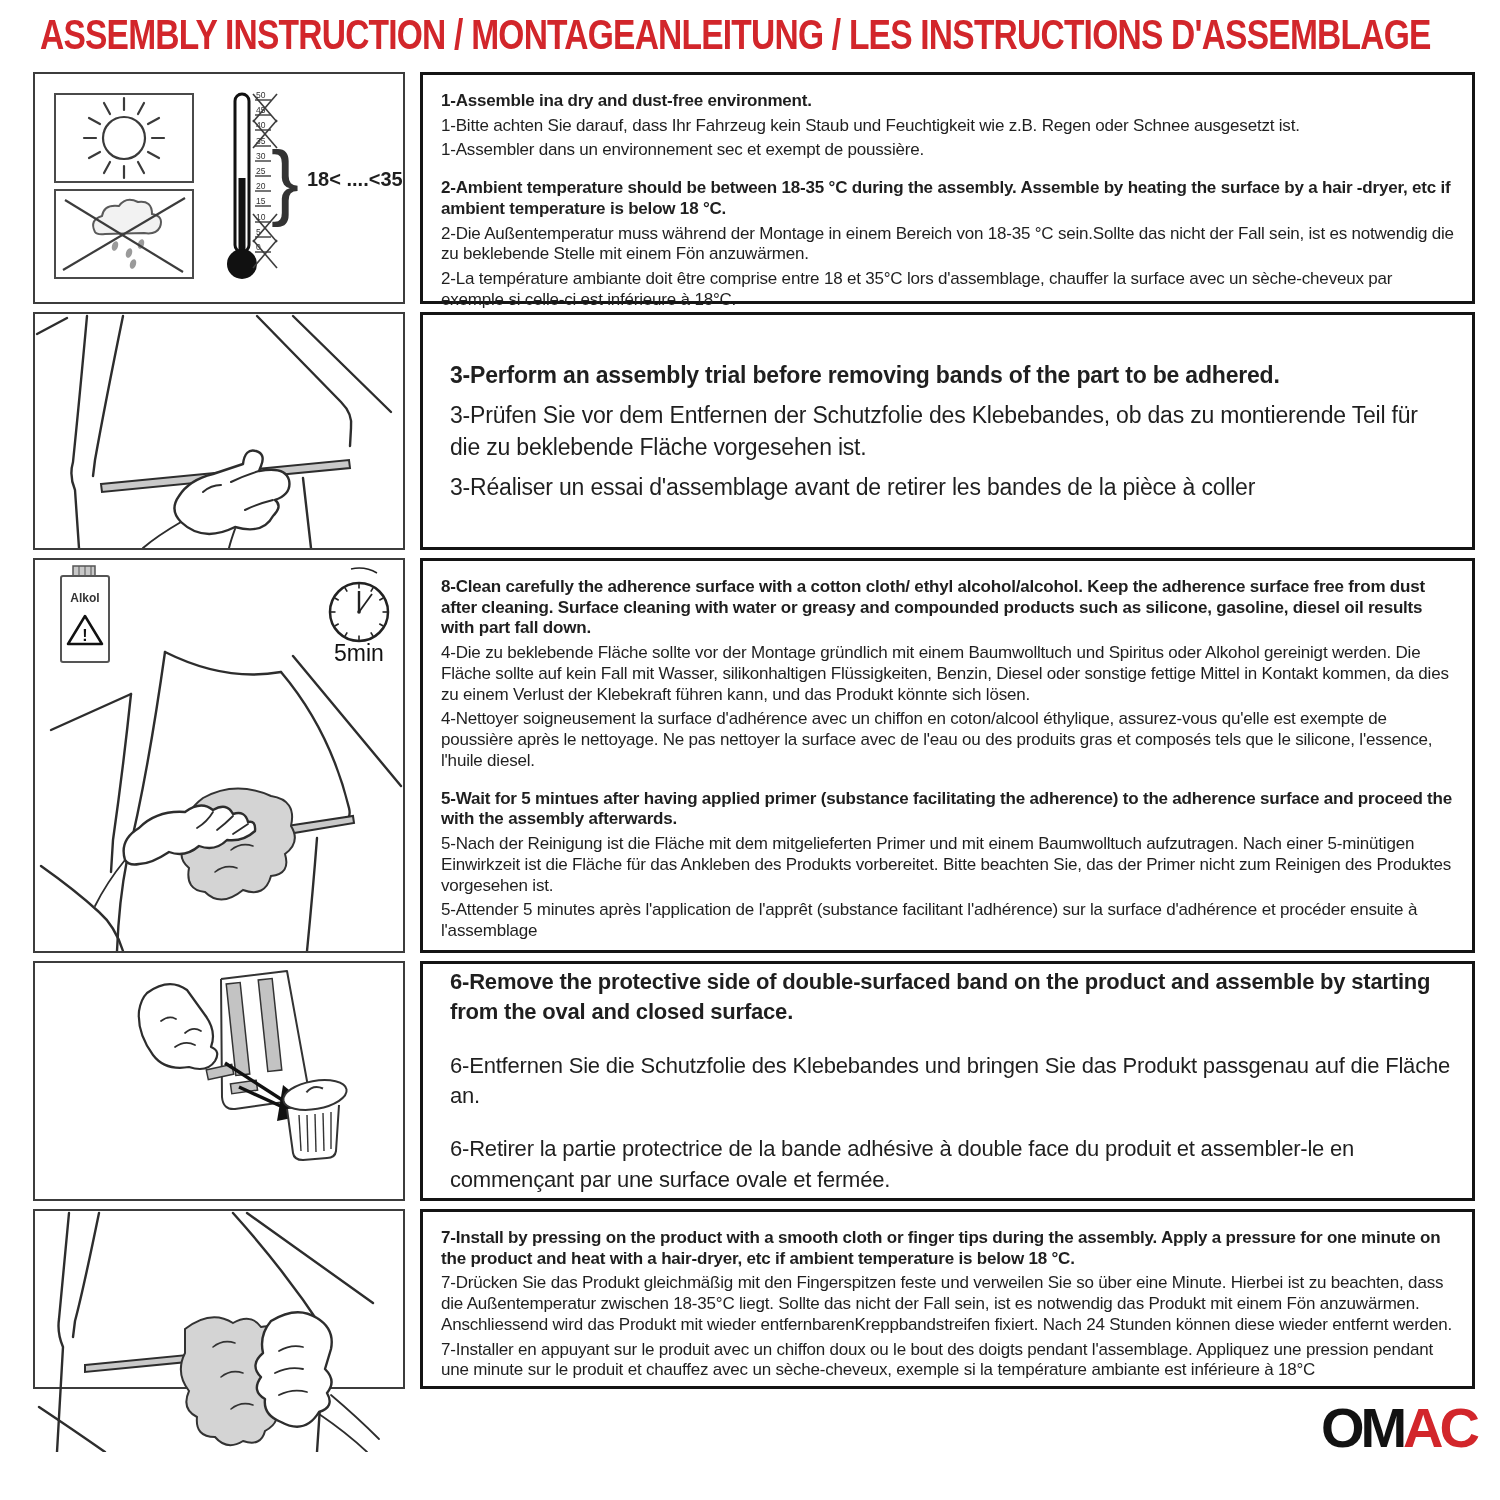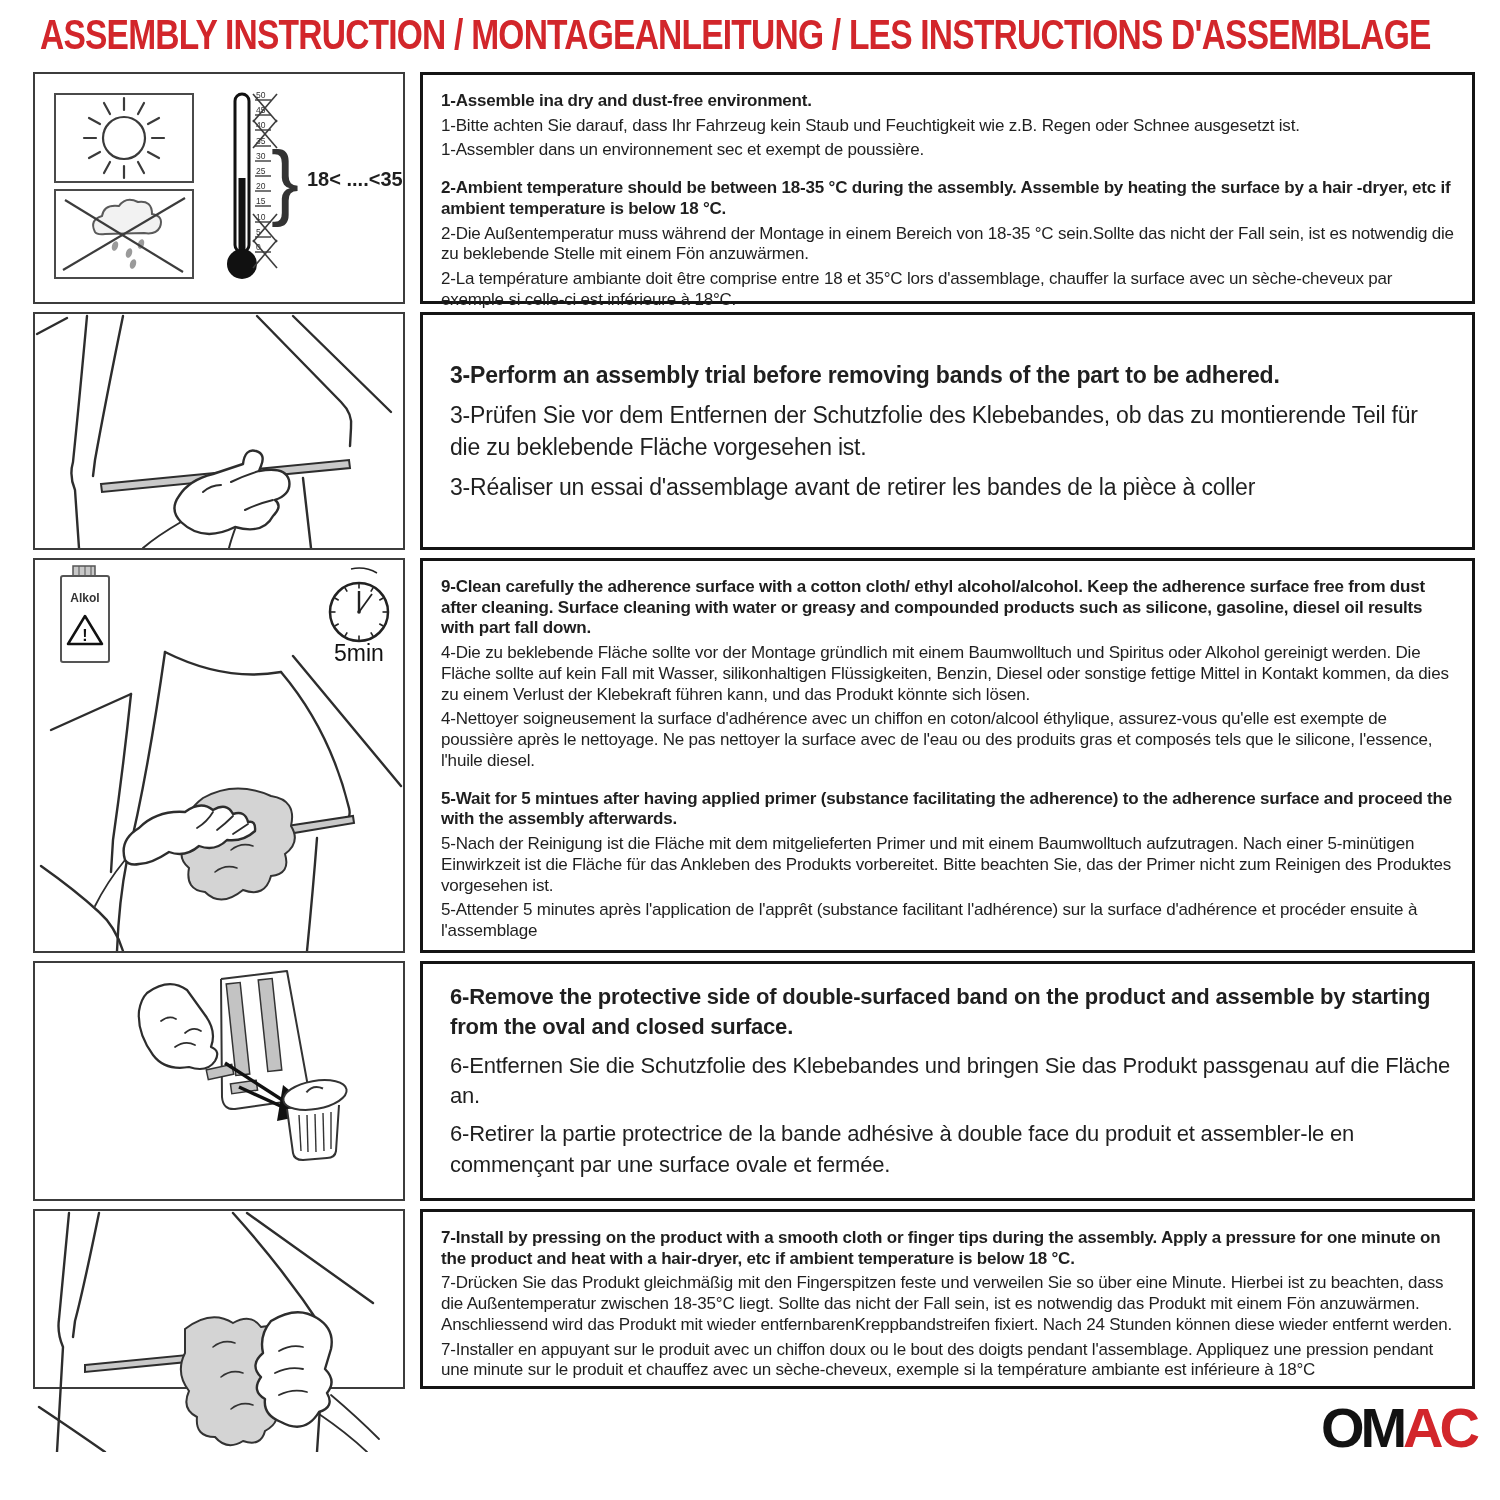--- a/index.html
+++ b/index.html
@@ -5,21 +5,21 @@
   html,body{margin:0;padding:0;background:#fff;}
   .page{position:relative;width:1500px;height:1500px;background:#fff;overflow:hidden;
         font-family:"Liberation Sans",sans-serif;color:#1f1f1f;}
   .title{position:absolute;left:40px;top:10px;white-space:nowrap;font-size:43px;font-weight:bold;
          letter-spacing:-1px;color:#d2262b;transform:scaleX(0.78);transform-origin:left top;}
   .rows{position:absolute;left:33px;top:72px;width:1442px;display:flex;flex-direction:column;gap:8px;}
   .row{display:flex;gap:15px;}
   .figbox{width:372px;flex:0 0 372px;border:2px solid #3c3c3c;background:#fff;box-sizing:border-box;}
   .textbox{flex:1;border:3px solid #141414;background:#fff;box-sizing:border-box;
            padding:10px 14px;}
-  .r1{height:232px;} .r2{height:238px;} .r3{height:395px;} .r4{height:240px;} .r5{height:180px;}
+  .r1{height:232px;} .r2{height:238px;} .r3{height:395px;} .r4{height:240px;gap:15px;} .r5{height:180px;}
   .textbox p{margin:4px;letter-spacing:-0.2px;}
   .fs-s{font-size:17px;line-height:1.22;}
   .fs-l{font-size:23px;line-height:1.4;}
   .fs-m{font-size:22px;line-height:1.38;}
   .bold{font-weight:bold;}
   .gap-top{margin-top:17px !important;}
   .vcenter{display:flex;flex-direction:column;justify-content:center;padding-left:23px;}
   .pt{padding-top:12px;}
   svg{display:block;}
   svg text{font-family:"Liberation Sans",sans-serif;}
@@ -214,21 +214,21 @@
             <g stroke="#2d2d2d" stroke-width="1.8" fill="none" stroke-linecap="round">
               <path d="M178,252 Q172,262 162,268"></path>
               <path d="M198,256 Q190,264 182,270"></path>
               <path d="M213,264 Q204,270 198,274"></path>
               <path d="M90,300 Q72,322 60,346"></path>
             </g>
           </g>
         </svg>
       </div>
       <div class="textbox r3 pt">
-        <p class="fs-s bold">9-Clean carefully the adherence surface with a cotton cloth/ ethyl alcohol/alcohol. Keep the adherence surface free from dust after cleaning. Surface cleaning with water or greasy and compounded products such as silicone, gasoline, diesel oil results with part fall down.</p>
+        <p class="fs-s bold">8-Clean carefully the adherence surface with a cotton cloth/ ethyl alcohol/alcohol. Keep the adherence surface free from dust after cleaning. Surface cleaning with water or greasy and compounded products such as silicone, gasoline, diesel oil results with part fall down.</p>
         <p class="fs-s">4-Die zu beklebende Fläche sollte vor der Montage gründlich mit einem Baumwolltuch und Spiritus oder Alkohol gereinigt werden. Die Fläche sollte auf kein Fall mit Wasser, silikonhaltigen Flüssigkeiten, Benzin, Diesel oder sonstige fettige Mittel in Kontakt kommen, da dies zu einem Verlust der Klebekraft führen kann, und das Produkt könnte sich lösen.</p>
         <p class="fs-s">4-Nettoyer soigneusement la surface d'adhérence avec un chiffon en coton/alcool éthylique, assurez-vous qu'elle est exempte de poussière après le nettoyage. Ne pas nettoyer la surface avec de l'eau ou des produits gras et composés tels que le silicone, l'essence, l'huile diesel.</p>
         <p class="fs-s bold gap-top">5-Wait for 5 mintues after having applied primer (substance facilitating the adherence) to the adherence surface and proceed the with the assembly afterwards.</p>
         <p class="fs-s">5-Nach der Reinigung ist die Fläche mit dem mitgelieferten Primer und mit einem Baumwolltuch aufzutragen. Nach einer 5-minütigen Einwirkzeit ist die Fläche für das Ankleben des Produkts vorbereitet. Bitte beachten Sie, das der Primer nicht zum Reinigen des Produktes vorgesehen ist.</p>
         <p class="fs-s">5-Attender 5 minutes après l'application de l'apprêt (substance facilitant l'adhérence) sur la surface d'adhérence et procéder ensuite à l'assemblage</p>
       </div>
     </div>
 
     <div class="row">
       <div class="figbox r4">

